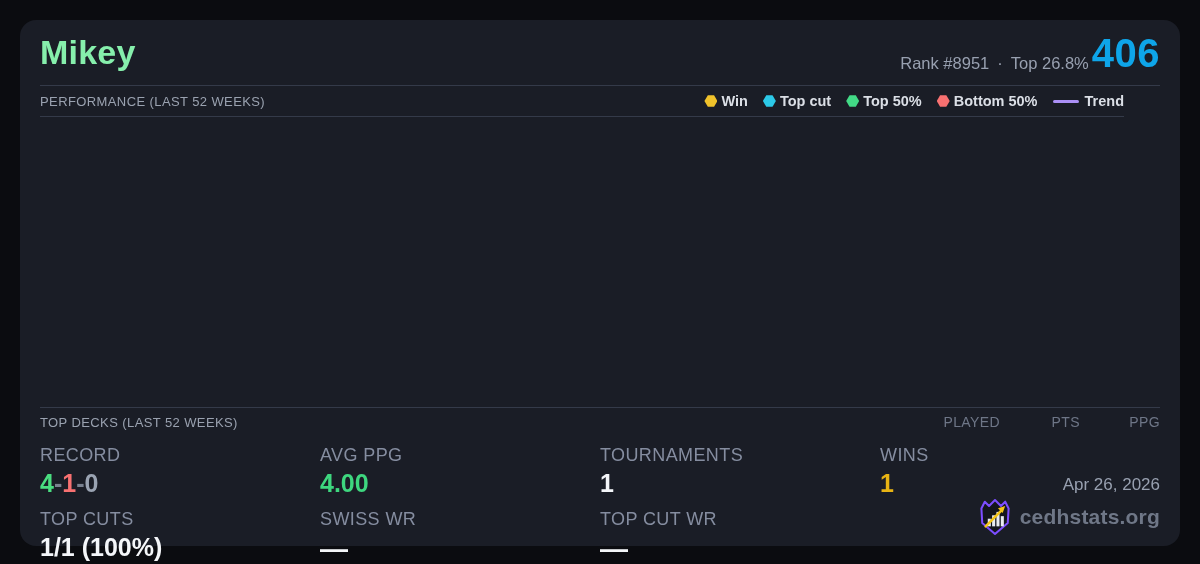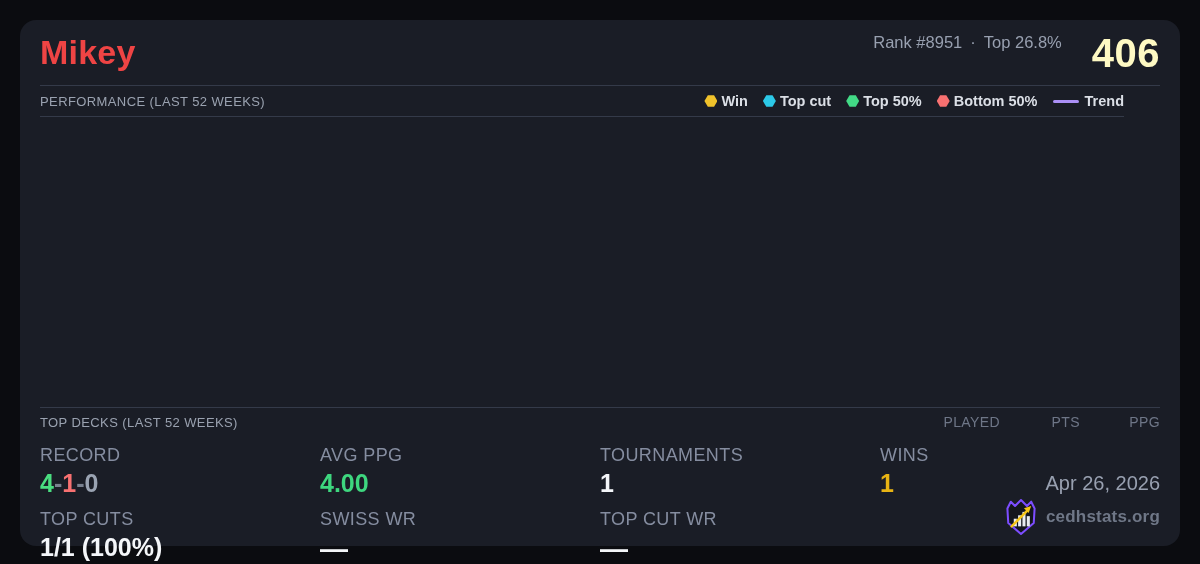--- a/index.html
+++ b/index.html
@@ -5,22 +5,22 @@
   * { margin:0; padding:0; box-sizing:border-box; }
   html,body { width:1200px; height:564px; background:#0b0c10; font-family:"Liberation Sans", sans-serif; overflow:hidden; }
 
   .card {
     position:absolute; left:20px; top:20px; width:1160px; height:526px;
     background:#1a1d26; border-radius:16px; padding:0 20px;
   }
 
   
   .header { height:66px; display:flex; align-items:center; border-bottom:1px solid #343a49; }
-  .player-name { font-size:34px; font-weight:800; color:#ef4444; letter-spacing:.2px; }
-  .header-right { margin-left:auto; display:flex; align-items:flex-start; gap:30px; }
+  .player-name { font-size:34px; font-weight:800; color:#86efac; letter-spacing:.2px; }
+  .header-right { margin-left:auto; display:flex; align-items:flex-end; gap:3px; }
   .rank-line { font-size:16.5px; color:#98a0b0; font-weight:500; display:flex; gap:8px; align-items:center; }
   .score { font-size:40px; font-weight:700; line-height:1; letter-spacing:.5px; }
 
   
   .perf-row { height:31px; margin-right:36px; display:flex; align-items:center; justify-content:space-between; border-bottom:1px solid #343a49;gap:20px; }
   .section-title { font-size:13px; color:#9aa2b0; letter-spacing:.4px; font-weight:500; }
   .legend { display:flex; align-items:center; gap:15px; }
   .legend-item { display:flex; align-items:center; gap:4px; font-size:14.5px; color:#dbdfe6;font-weight:bold; }
   .dot { width:13px; height:13px; clip-path:polygon(26% 6%, 74% 6%, 100% 50%, 74% 94%, 26% 94%, 0% 50%); }
   .trend-swatch { width:26px; height:3px; border-radius:2px; margin-right:2px; }
@@ -35,38 +35,38 @@
 
   
   .stats { display:grid; grid-template-columns:280px 280px 280px 1fr; padding-top:9px; }
   .stat-block { margin-bottom:11px; }
   .stat-label { font-size:18px; color:#858da0; letter-spacing:.4px; margin-bottom:3px; }
   .stat-value { font-size:25px; font-weight:700; color:#f4f6f9; line-height:1.15; }
   .stat-value.dash { font-size:28px; font-weight:800; letter-spacing:-1px; }
 
   
   .footer { position:absolute; right:20px; bottom:10px; text-align:right; }
-  .date { font-size:20px; color:#98a0b0; margin-bottom:3px; }
+  .date { font-size:17px; color:#98a0b0; margin-bottom:3px; }
   .brand { display:flex; align-items:center; gap:8px; justify-content:flex-end; }
-  .brand-text { font-size:17px; font-weight:700; color:#6f7787; letter-spacing:.2px; }
+  .brand-text { font-size:21px; font-weight:700; color:#6f7787; letter-spacing:.2px; }
 </style>
 </head>
 <body>
 
 <div class="card">
 
   <div class="header">
     <div class="player-name">Mikey</div>
     <div class="header-right">
       <div class="rank-line">
         <span>Rank #8951</span>
         <span>·</span>
         <span>Top 26.8%</span>
       </div>
-      <div class="score" style="color: #fef9c3;">406</div>
+      <div class="score" style="color: #0ea5e9;">406</div>
     </div>
   </div>
 
   <div class="perf-row">
     <div class="section-title">PERFORMANCE (LAST 52 WEEKS)</div>
     <div class="legend">
       <div class="legend-item">
         <span class="dot" style="background: rgb(240, 194, 43);"></span>
         <span>Win</span>
       </div>

